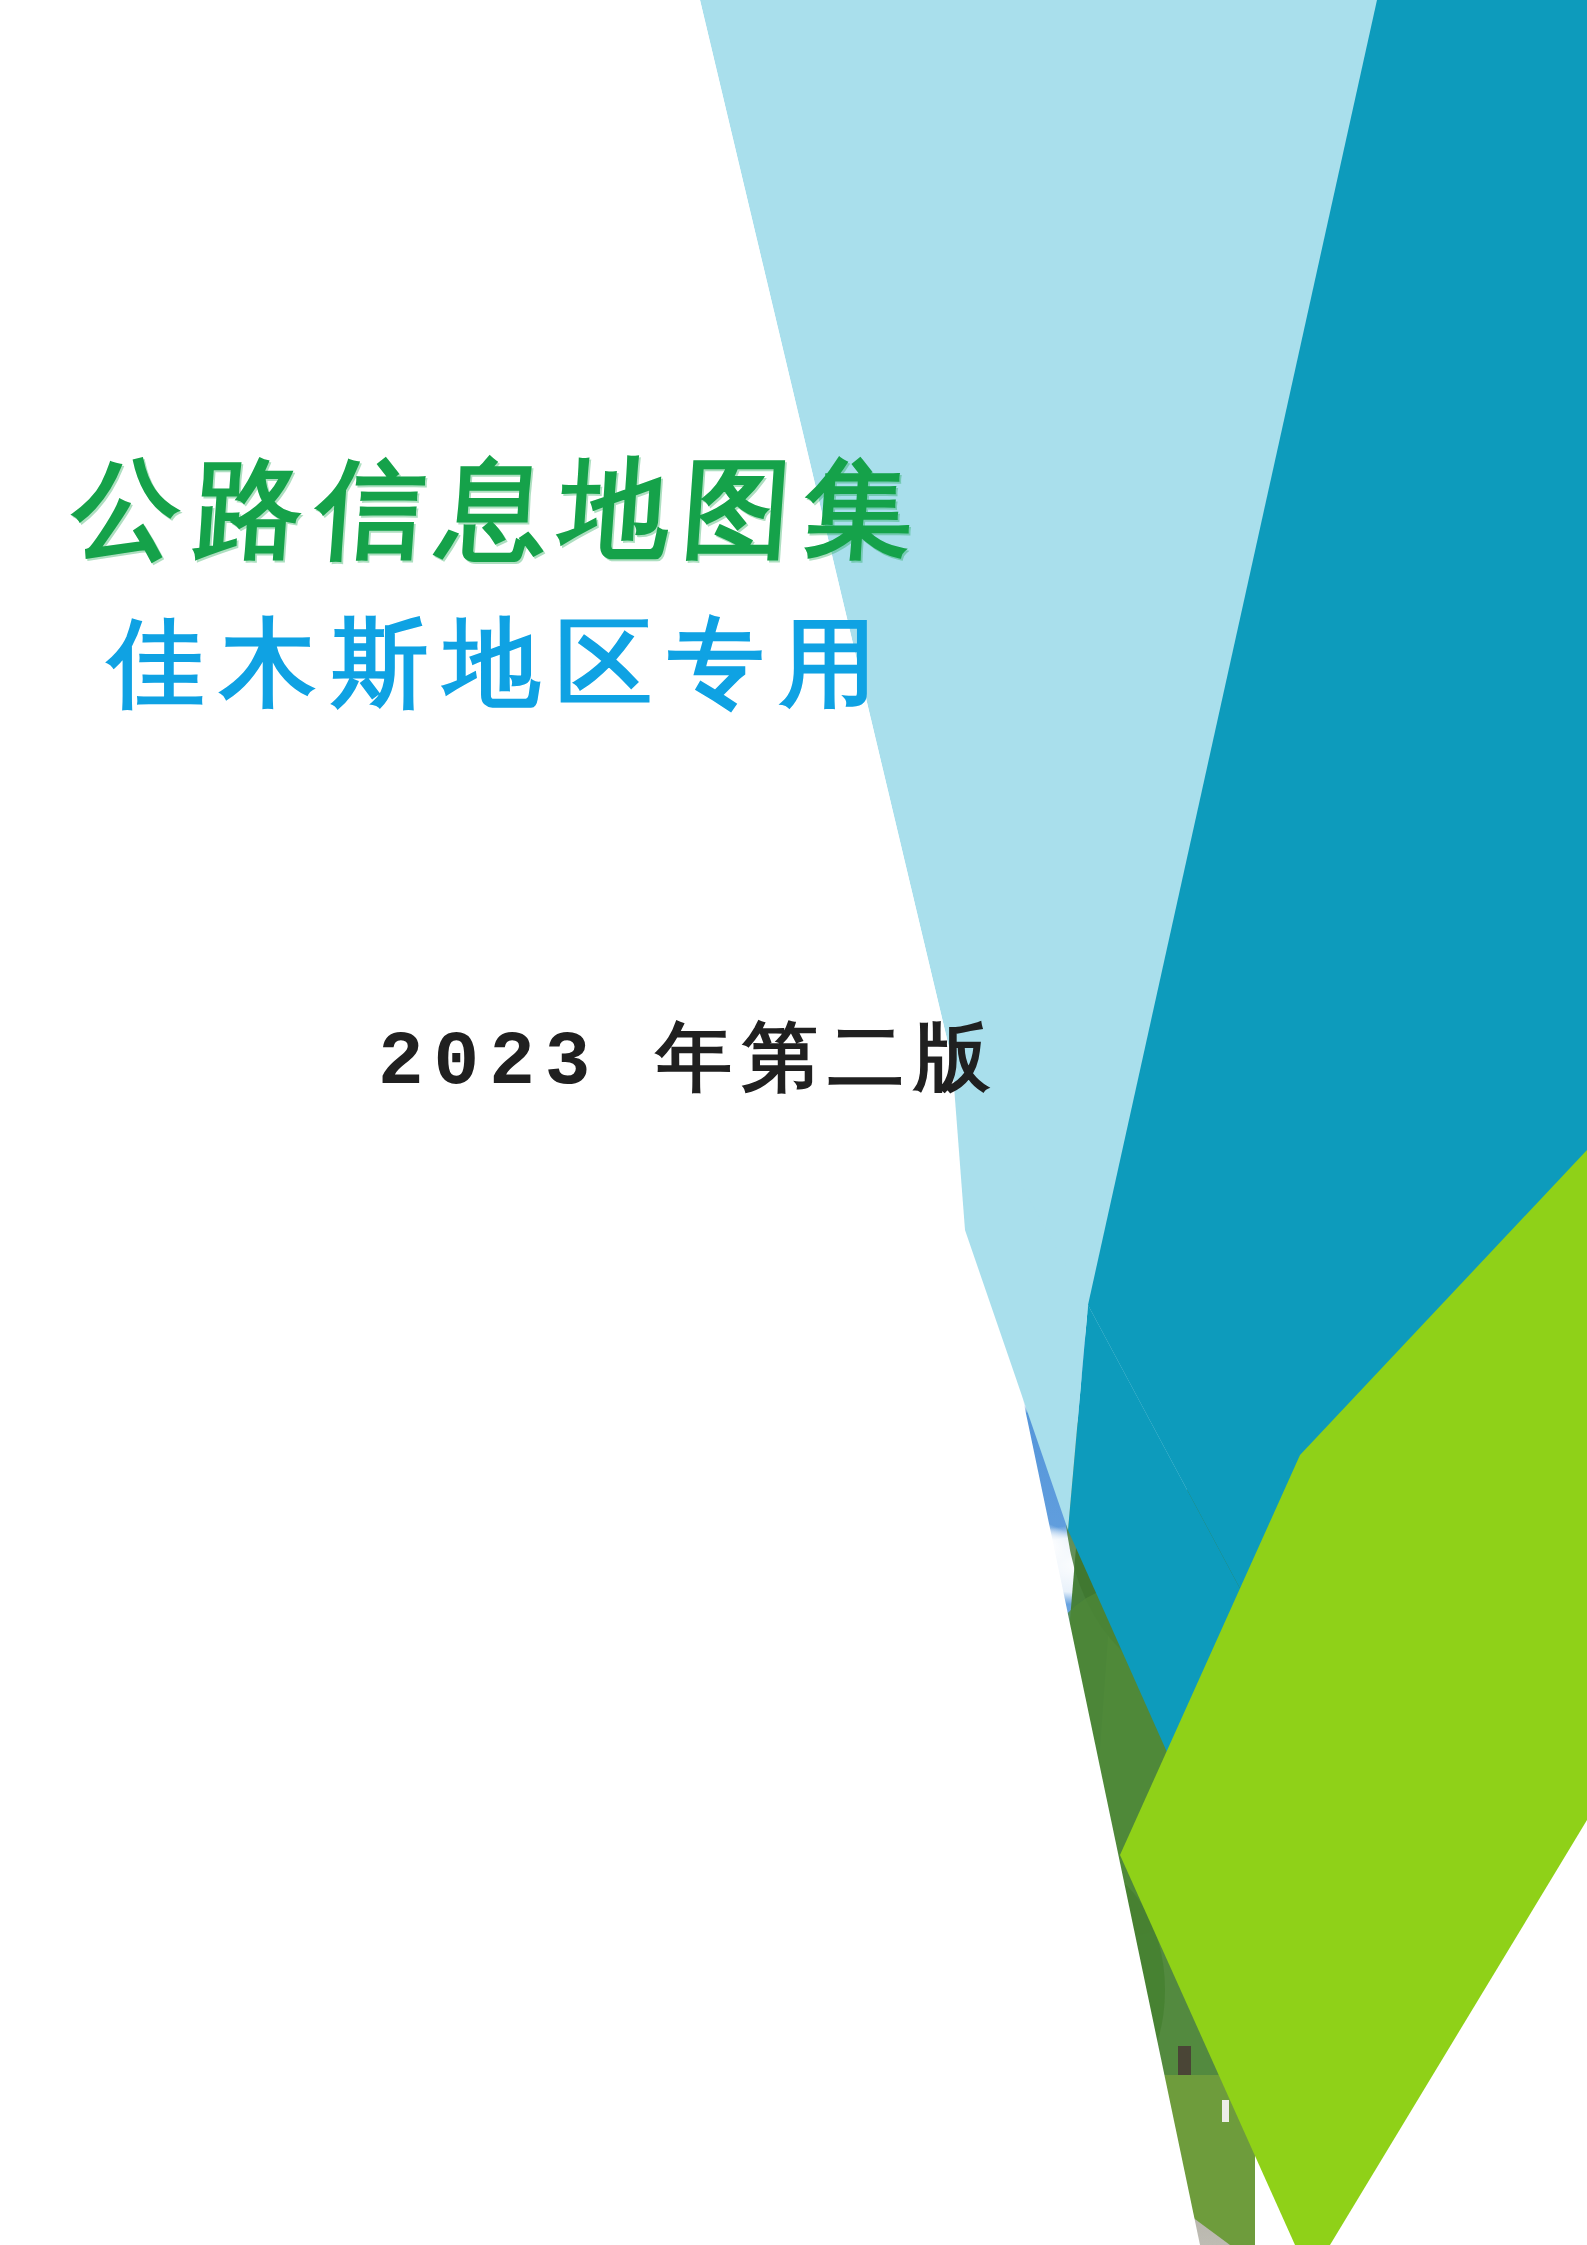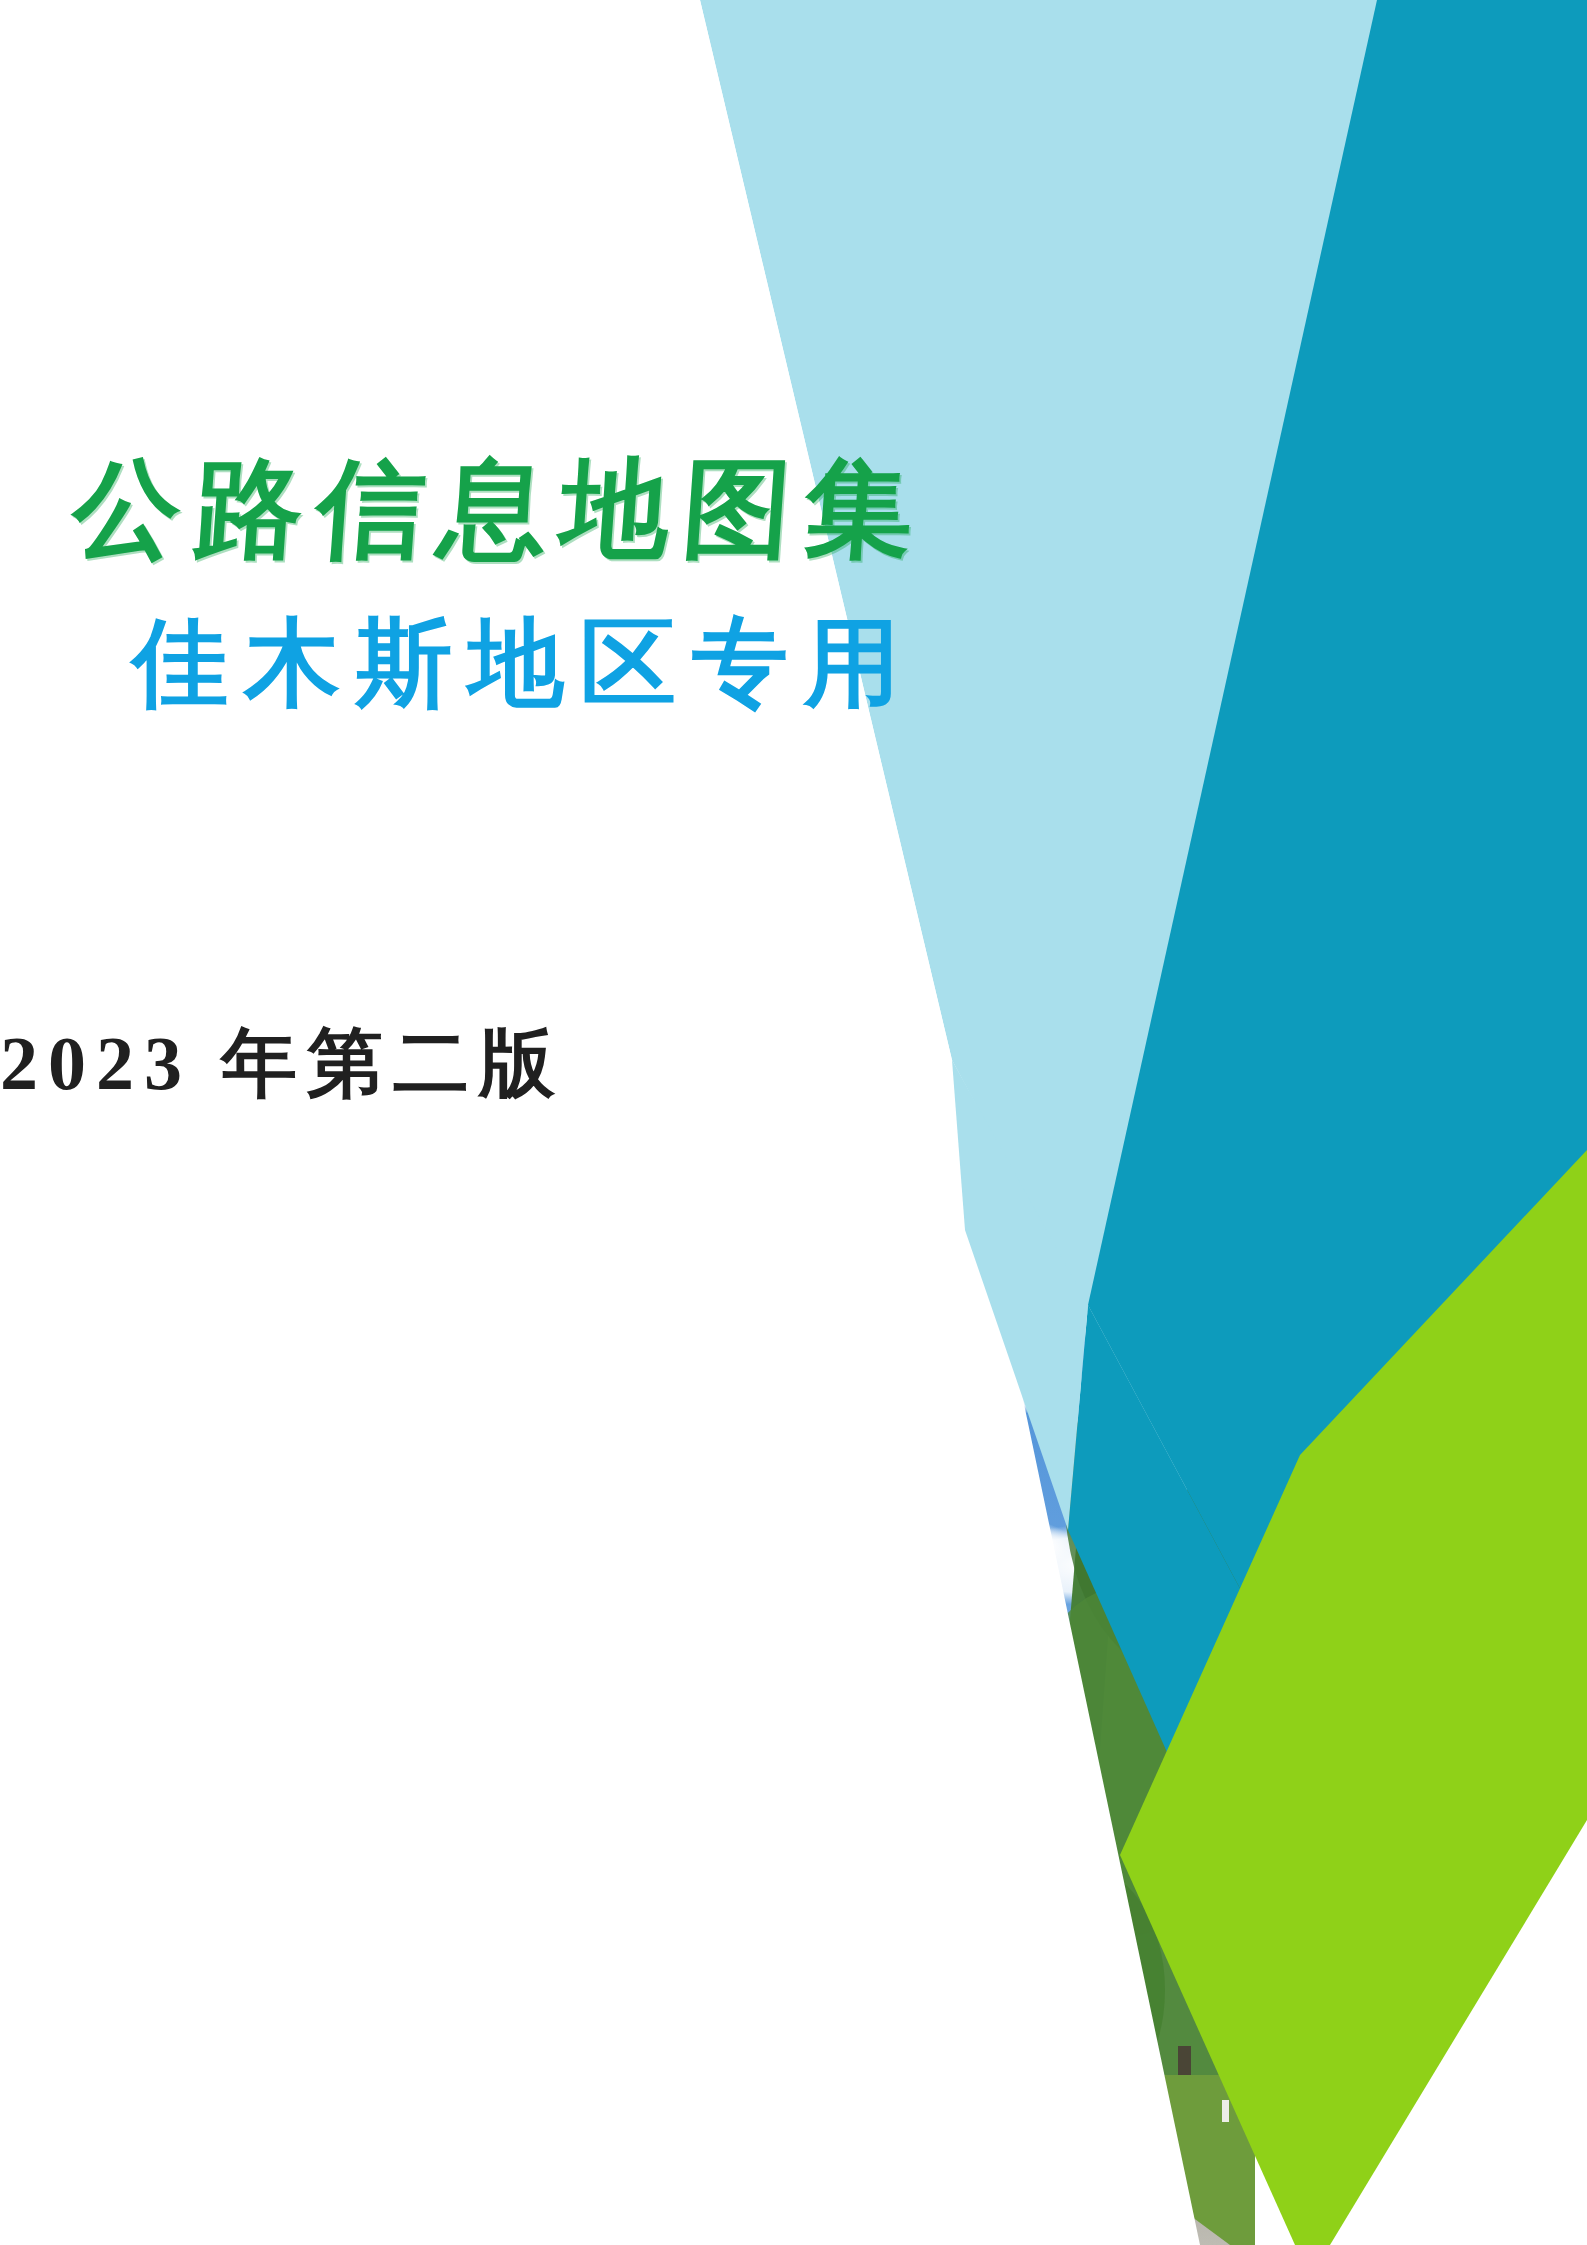--- a/index.html
+++ b/index.html
@@ -61,30 +61,29 @@
     top: 613px;
     width: 1000px;
     text-align: center;
     color: #0FA2E3;
     font-family: "DejaVu Serif", serif;
     font-weight: bold;
     font-size: 96px;
     letter-spacing: 16px;
     line-height: 1.05;
     white-space: nowrap;
-    padding-left: 24px;
   }
   .edition {
     position: absolute;
     left: 0;
     top: 1022px;
     width: 1000px;
-    text-align: left;
+    text-align: right;
     color: #202020;
-    font-family: Liberation Serif, serif;
+    font-family: Liberation Mono, monospace;
     font-weight: bold;
     font-size: 76px;
     letter-spacing: 10px;
     line-height: 1.1;
     white-space: nowrap;
   }
 </style>
 </head>
 <body>
 

